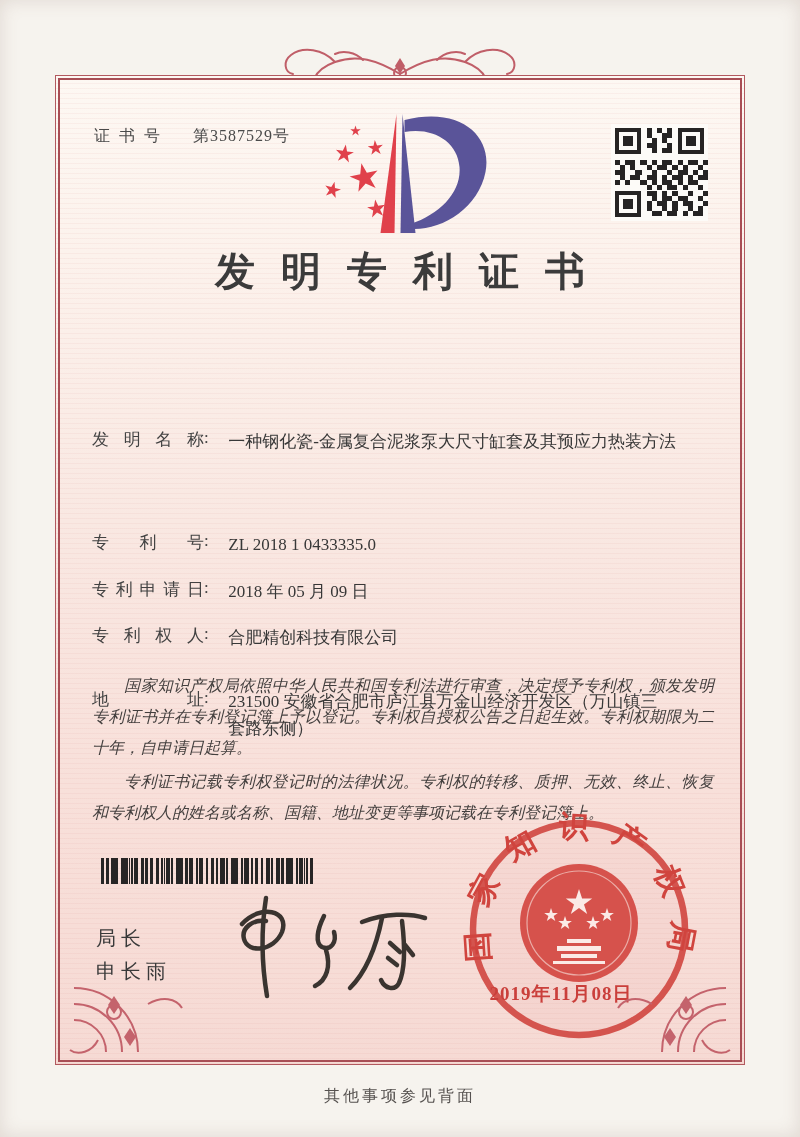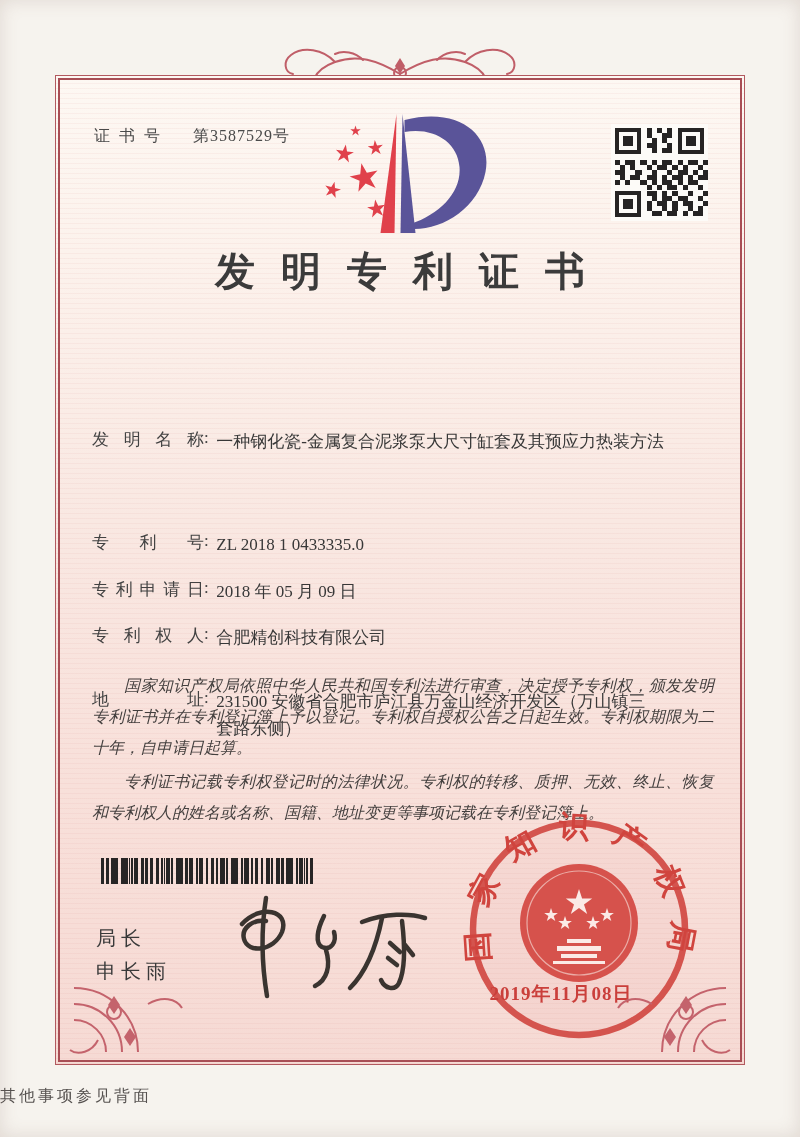--- a/index.html
+++ b/index.html
@@ -32,21 +32,21 @@
     font-size:40px;font-weight:700;color:#3b3b3b;
     letter-spacing:26px;text-indent:26px;
   }
   
   .fields{position:absolute;left:36px;right:28px;top:340px;height:350px;font-size:17px;}
   .row{position:absolute;left:0;right:0;white-space:nowrap;}
   .lbl{display:inline-block;width:112px;text-align:justify;text-align-last:justify;
        vertical-align:top;color:#424242;}
   .colon::before{content:":";}
   .colon{display:inline-block;width:8px;vertical-align:top;color:#424242;}
-  .val{display:inline-block;margin-left:0;vertical-align:top;color:#383838;
+  .val{display:inline-block;margin-left:12px;vertical-align:top;color:#383838;
        white-space:normal;line-height:27px;font-family:Liberation Serif, serif;}
   .val.addr{width:446px;}
   .pair2{position:absolute;left:299px;top:0;}
   
   .paras{position:absolute;left:36px;right:30px;top:594px;font-size:16px;line-height:31px;
          color:#433f3e;text-align:justify;font-style:italic;}
   .paras p{margin:0 0 3px 0;text-indent:2em;}
   
   .barcode{position:absolute;left:45px;top:782px;width:214px;height:26px;
     background:
@@ -60,21 +60,21 @@
   .sealwrap{position:absolute;left:403px;top:733px;}
   .sealdate{position:absolute;left:380px;top:905px;width:250px;text-align:center;
             font-size:19px;font-weight:700;color:#ca3f3b;letter-spacing:1px;}
   .pageno{position:absolute;left:0;right:0;top:963px;text-align:center;
           font-size:15px;color:#474747;letter-spacing:2px;}
   .lace{position:absolute;top:898px;}
   .lace.left{left:12px;}
   .lace.right{right:12px;transform:scaleX(-1);}
   
   .flourish{position:absolute;left:50%;top:40px;transform:translateX(-50%);}
-  .backnote{position:absolute;left:0;right:0;top:1086px;
+  .backnote{position:absolute;left:0;right:0;top:1086px;text-align:center;
             font-size:16px;color:#565250;letter-spacing:3px;}
 </style>
 </head>
 <body>
 
 <svg class="flourish" width="270" height="66" viewBox="0 0 270 66">
   <g stroke="#c05e68" stroke-width="2" fill="none" stroke-linecap="round">
     <g id="curlL">
       <path d="M135,34 C112,20 92,14 70,22 C48,30 42,47 56,53 C68,58 78,48 71,40 C66,34 57,37 58,44"></path>
       <path d="M70,22 C58,9 38,6 26,15 C18,21 19,32 28,34"></path>

